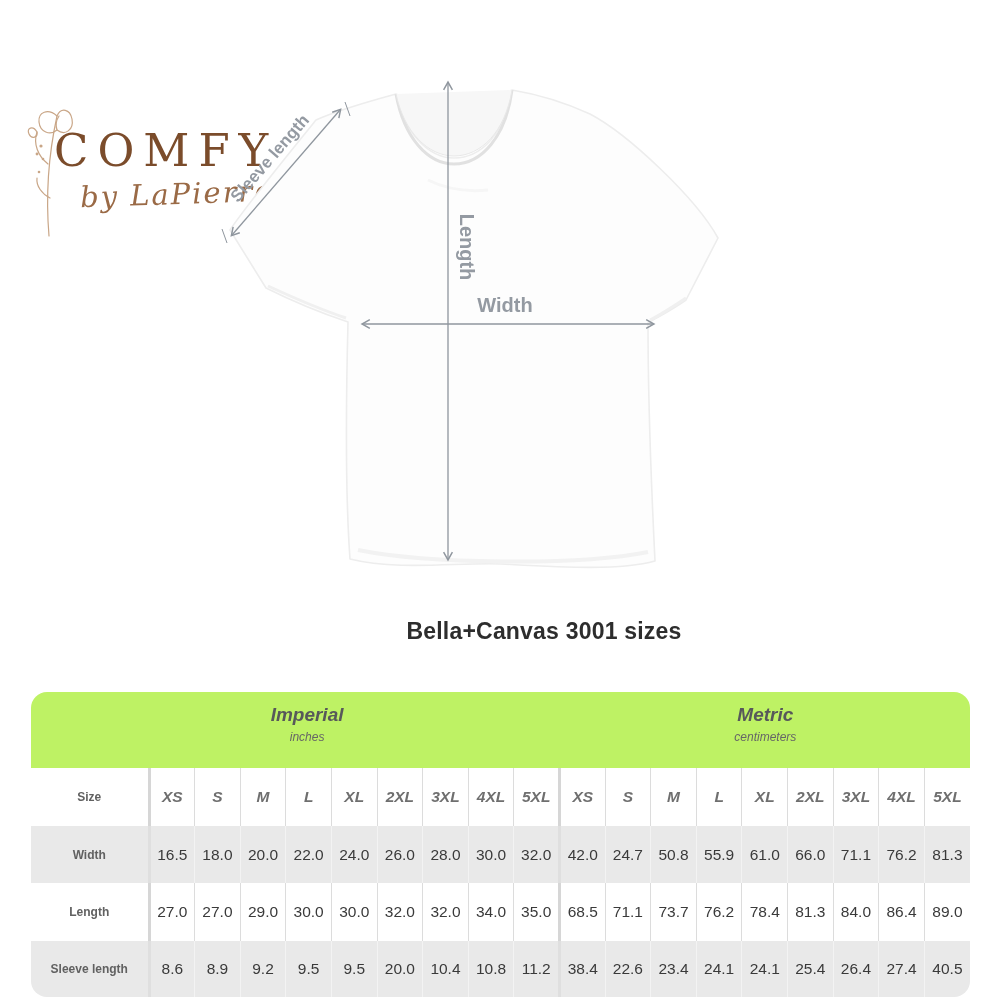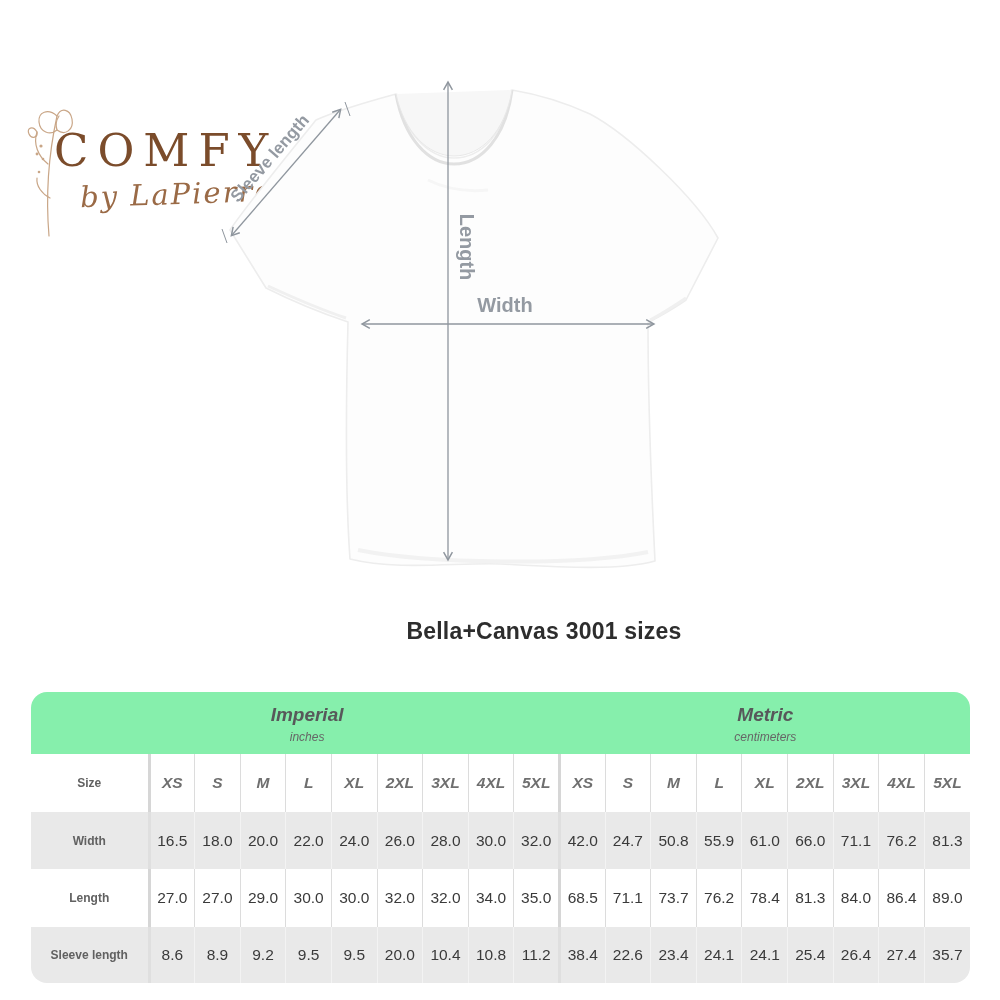--- a/index.html
+++ b/index.html
@@ -22,21 +22,21 @@
   
   .heading{position:absolute;left:0;top:586px;width:1000px;text-align:center;padding-left:44px;}
   .heading .title{font-size:23px;font-weight:bold;color:#2d2d2d;letter-spacing:.2px;}
   .heading .note{margin-top:8px;font-size:14.5px;font-style:italic;color:#4f4f4f;}
 
   
   .size-table-wrap{position:absolute;left:31px;top:660px;width:939px;border-radius:16px;
                    overflow:hidden;}
   table.size-table{width:939px;border-collapse:collapse;table-layout:fixed;}
   .size-table td{padding:0;text-align:center;vertical-align:middle;}
-  .groupband{background:#86efac;height:62px;position:relative;}
+  .groupband{background:#bef264;height:76px;position:relative;}
   .groupstack{position:absolute;top:12px;transform:translateX(-50%);text-align:center;width:300px;}
   .groupstack .g-label{font-size:19px;font-weight:bold;font-style:italic;color:#57585a;}
   .groupstack .g-sub{margin-top:4px;font-size:12px;font-style:italic;color:#666;}
   .g-imperial{left:29.4%;}
   .g-metric{left:78.2%;}
   tr.hdr{height:58px;background:#fff;}
   tr.shade{background:#e9e9e9;}
   tr.plain{background:#fff;}
   tr.r-width{height:57px;}
   tr.r-length{height:58px;}
@@ -220,19 +220,19 @@
             <td class="cell">10.8</td>
             <td class="cell">11.2</td>
             <td class="cell major">38.4</td>
             <td class="cell">22.6</td>
             <td class="cell">23.4</td>
             <td class="cell">24.1</td>
             <td class="cell">24.1</td>
             <td class="cell">25.4</td>
             <td class="cell">26.4</td>
             <td class="cell">27.4</td>
-            <td class="cell">35.7</td>
+            <td class="cell">40.5</td>
           </tr>
         </tbody>
     </table>
   </div>
 
 </div>
 
 </body></html>

